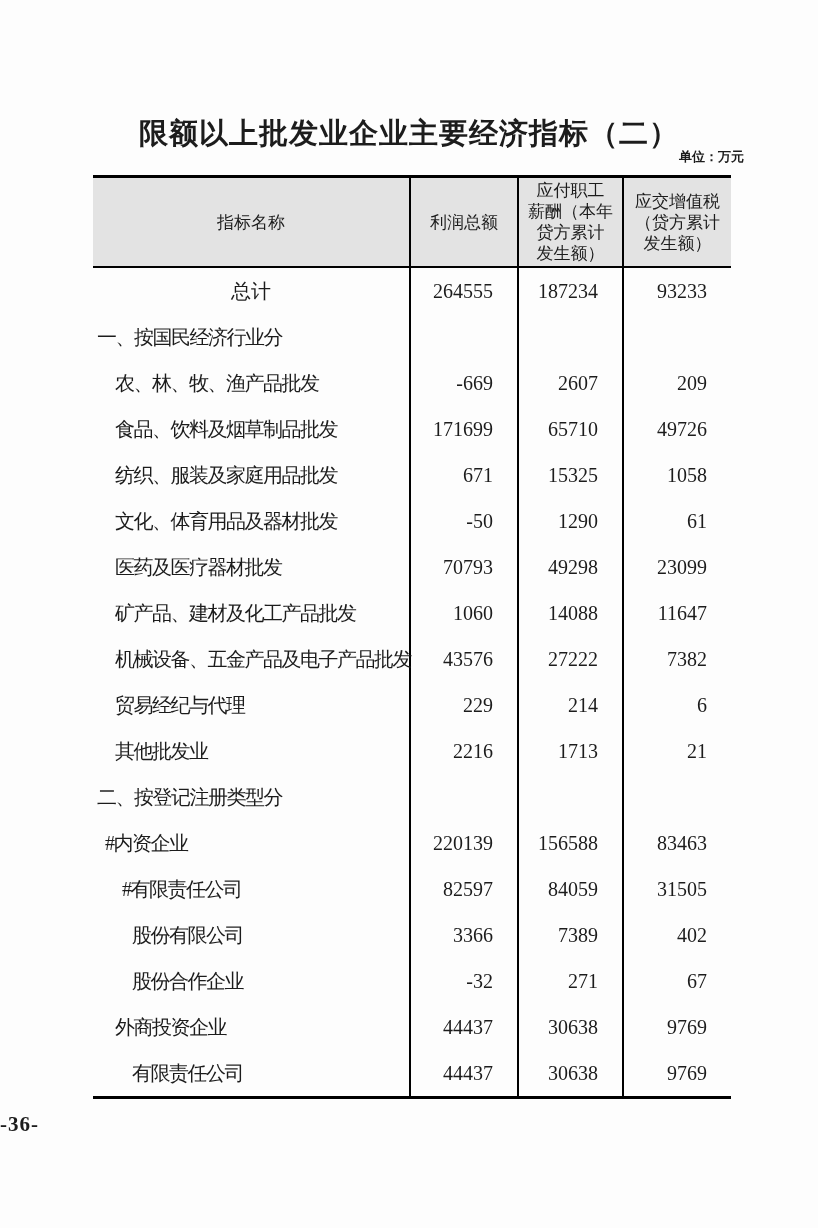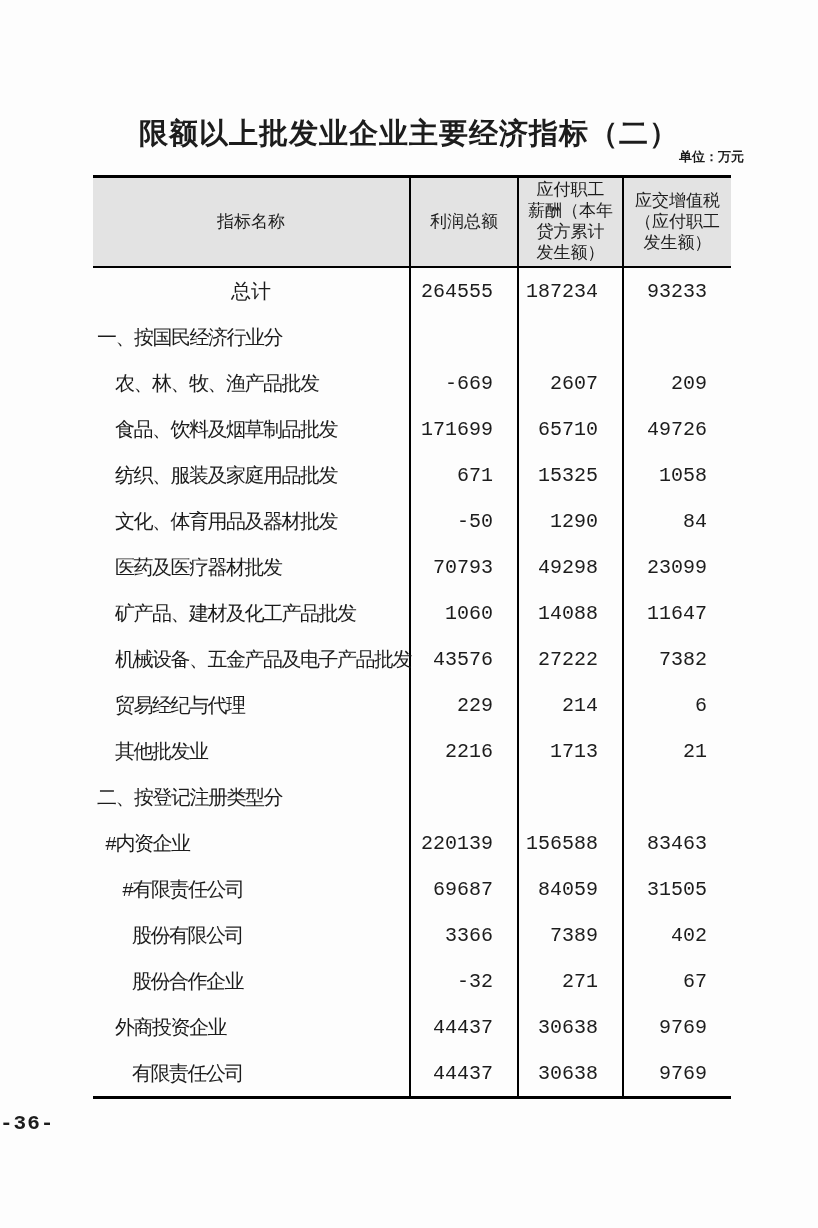--- a/index.html
+++ b/index.html
@@ -5,21 +5,21 @@
   html, body {
     margin: 0;
     padding: 0;
     background: #ffffff;
   }
   .page {
     position: relative;
     width: 818px;
     height: 1228px;
     background: #fdfdfd;
-    font-family: Liberation Mono, monospace;
+    font-family: Liberation Serif, serif;
     color: #1c1c1c;
     overflow: hidden;
   }
   .doc-title {
     position: absolute;
     top: 114px;
     left: 0;
     width: 100%;
     text-align: center;
     font-size: 29px;
@@ -118,21 +118,21 @@
     </colgroup>
     <thead>
       <tr>
         <th>指标名称</th>
         <th>利润总额</th>
         <th>应付职工
 薪酬（本年
 贷方累计
 发生额）</th>
         <th>应交增值税
-（应付职工
+（贷方累计
 发生额）</th>
       </tr>
     </thead>
     <tbody>
   <tr>
     <td class="ind ind-center">总计</td>
     <td class="val">264555</td>
     <td class="val">187234</td>
     <td class="val">93233</td>
   </tr>
@@ -162,21 +162,21 @@
     <td class="ind ind-item">纺织、服装及家庭用品批发</td>
     <td class="val">671</td>
     <td class="val">15325</td>
     <td class="val">1058</td>
   </tr>
 
   <tr>
     <td class="ind ind-item">文化、体育用品及器材批发</td>
     <td class="val">-50</td>
     <td class="val">1290</td>
-    <td class="val">84</td>
+    <td class="val">61</td>
   </tr>
 
   <tr>
     <td class="ind ind-item">医药及医疗器材批发</td>
     <td class="val">70793</td>
     <td class="val">49298</td>
     <td class="val">23099</td>
   </tr>
 
   <tr>
@@ -216,21 +216,21 @@
 
   <tr>
     <td class="ind ind-hash1">#内资企业</td>
     <td class="val">220139</td>
     <td class="val">156588</td>
     <td class="val">83463</td>
   </tr>
 
   <tr>
     <td class="ind ind-hash2">#有限责任公司</td>
-    <td class="val">69687</td>
+    <td class="val">82597</td>
     <td class="val">84059</td>
     <td class="val">31505</td>
   </tr>
 
   <tr>
     <td class="ind ind-sub">股份有限公司</td>
     <td class="val">3366</td>
     <td class="val">7389</td>
     <td class="val">402</td>
   </tr>

